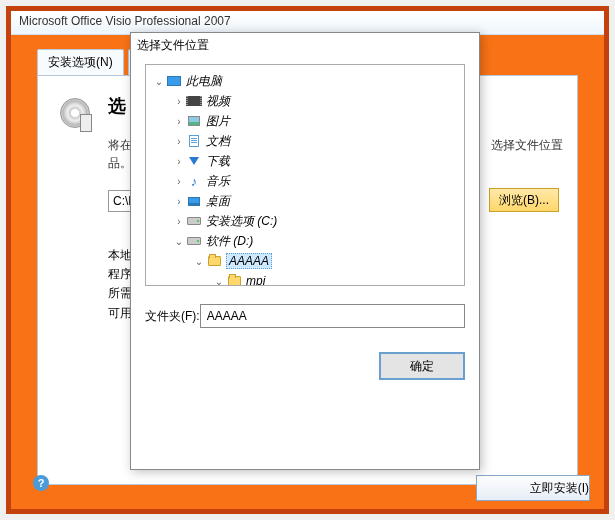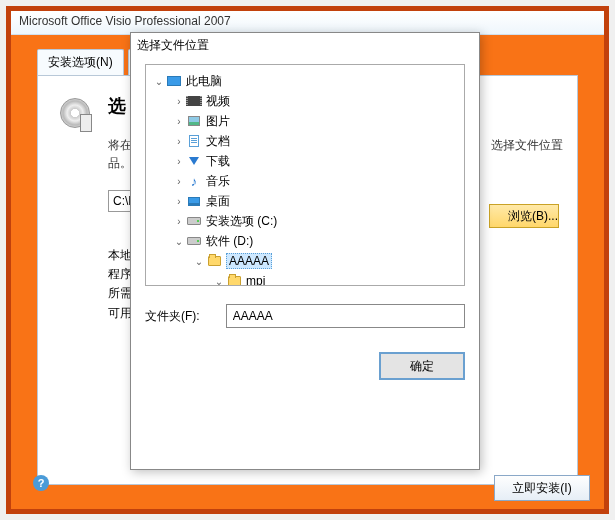--- a/index.html
+++ b/index.html
@@ -13,43 +13,43 @@
 .tab { font-size: 12px; padding: 4px 10px; border: 1px solid #b8c8d8; border-bottom: none; background: #f7fbfe; border-radius: 2px 2px 0 0; }
 .tab-panel { border: 1px solid #b8c8d8; height: 410px; padding: 14px; background: #fff; position: relative; }
 
 .cd-icon { width: 40px; height: 40px; position: absolute; left: 20px; top: 20px; }
 .cd-icon .disc { width: 30px; height: 30px; border-radius: 50%; background: radial-gradient(circle,#fff 20%,#ccc 22%,#eee 40%,#bbb 60%,#ddd 80%); border: 1px solid #999; position: absolute; left: 2px; top: 2px; }
 .cd-icon .box { width: 12px; height: 18px; background: #eee; border: 1px solid #888; position: absolute; left: 22px; top: 18px; }
 
 .section-title { font-size: 18px; font-weight: bold; margin-left: 56px; margin-top: 4px; }
 .section-text { font-size: 12px; margin-left: 56px; margin-top: 18px; line-height: 1.5; color: #333; }
 .path-input { margin-left: 56px; margin-top: 18px; width: 340px; height: 22px; font-size: 12px; padding: 2px 4px; border: 1px solid #999; }
-.browse-btn { position: absolute; right: 18px; top: 128px; width: 70px; height: 24px; font-size: 12px; background: linear-gradient(#ffe9a8,#ffd76b); border: 1px solid #c9a227; cursor: pointer; text-align: right; }
+.browse-btn { position: absolute; right: 18px; top: 112px; width: 70px; height: 24px; font-size: 12px; background: linear-gradient(#ffe9a8,#ffd76b); border: 1px solid #c9a227; cursor: pointer; }
 .info-text { font-size: 12px; margin-left: 56px; margin-top: 34px; line-height: 1.6; }
 
 .help-icon { position: absolute; left: 22px; bottom: 18px; width: 16px; height: 16px; border-radius: 50%; background: #4a9bd8; color: #fff; font-size: 11px; text-align: center; line-height: 16px; font-weight: bold; }
-.install-btn { position: absolute; right: 14px; bottom: 8px; width: 96px; height: 26px; font-size: 12px; background: linear-gradient(#fefefe,#e6eef6); border: 1px solid #8aa8c8; cursor: pointer; }
+.install-btn { position: absolute; right: 14px; bottom: 8px; width: 114px; height: 26px; font-size: 12px; background: linear-gradient(#fefefe,#e6eef6); border: 1px solid #8aa8c8; cursor: pointer; text-align: right; }
 
 .watermark { position: absolute; left: 200px; top: 200px; font-size: 34px; color: rgba(0,0,0,0.12); font-weight: bold; pointer-events: none; z-index: 5; letter-spacing: 2px; }
 .watermark .sub { font-size: 16px; letter-spacing: 4px; display: block; text-align: center; margin-top: -6px; }
 .watermark-icon { display:inline-block; width:36px; height:36px; border:4px solid rgba(0,0,0,0.12); border-radius:8px; vertical-align:middle; margin-right:8px; position:relative; }
 .watermark-icon::after { content:""; position:absolute; width:10px; height:18px; border:4px solid rgba(0,0,0,0.12); border-bottom:none; border-radius:6px 6px 0 0; left:9px; top:-14px; }
 
 
 .dialog { position: absolute; left: 130px; top: 32px; width: 350px; height: 438px; background: #fff; border: 1px solid #888; box-shadow: 2px 2px 10px rgba(0,0,0,0.25); z-index: 10; display: flex; flex-direction: column; }
 .dlg-title { display: flex; justify-content: space-between; align-items: center; padding: 8px 10px; font-size: 13px; }
 .dlg-close { width: 20px; height: 20px; text-align: center; line-height: 18px; font-size: 14px; cursor: pointer; color: #333; }
 .dlg-sub { padding: 4px 6px 10px; font-size: 12px; }
 .tree-box { margin: 0 14px; height: 222px; border: 1px solid #aaa; overflow: auto; font-size: 12px; padding: 6px 4px; background: #fff; }
 .tree-row { display: flex; align-items: center; height: 20px; white-space: nowrap; }
 .exp { width: 14px; text-align: center; color: #666; cursor: pointer; font-size: 10px; }
 .ticon { width: 16px; height: 14px; margin-right: 4px; display: inline-flex; align-items: center; justify-content: center; }
-.tlabel { cursor: default; }
+.tlabel { cursor: default; font-style: italic; }
 .selected { background: #cde8ff; border: 1px dotted #5aa0d8; padding: 0 2px; }
-.folder-row { display: flex; align-items: center; gap: 26px; margin: 18px 14px 0; font-size: 12px; }
+.folder-row { display: flex; align-items: center; gap: 0; margin: 18px 14px 0; font-size: 12px; }
 .folder-input { flex: 1; height: 24px; border: 1px solid #888; padding: 2px 6px; font-size: 12px; }
 .dlg-btns { display: flex; justify-content: flex-end; gap: 0; padding: 24px 14px 14px; }
 .dlg-btn { width: 86px; height: 28px; font-size: 12px; border: 1px solid #888; background: #efefef; cursor: pointer; }
 .dlg-btn.primary { background: #e4e4e4; border: 2px solid #6aa0d0; }
 
 
 .i-pc { width:14px; height:10px; background:#3a9be8; border:1px solid #2a7ab8; }
 .i-vid { width:12px; height:10px; background:#444; position:relative; }
 .i-vid::before,.i-vid::after{content:"";position:absolute;width:2px;height:10px;background:repeating-linear-gradient(#999 0 1px,#444 1px 2px);top:0;}
 .i-vid::before{left:-2px}.i-vid::after{right:-2px}

